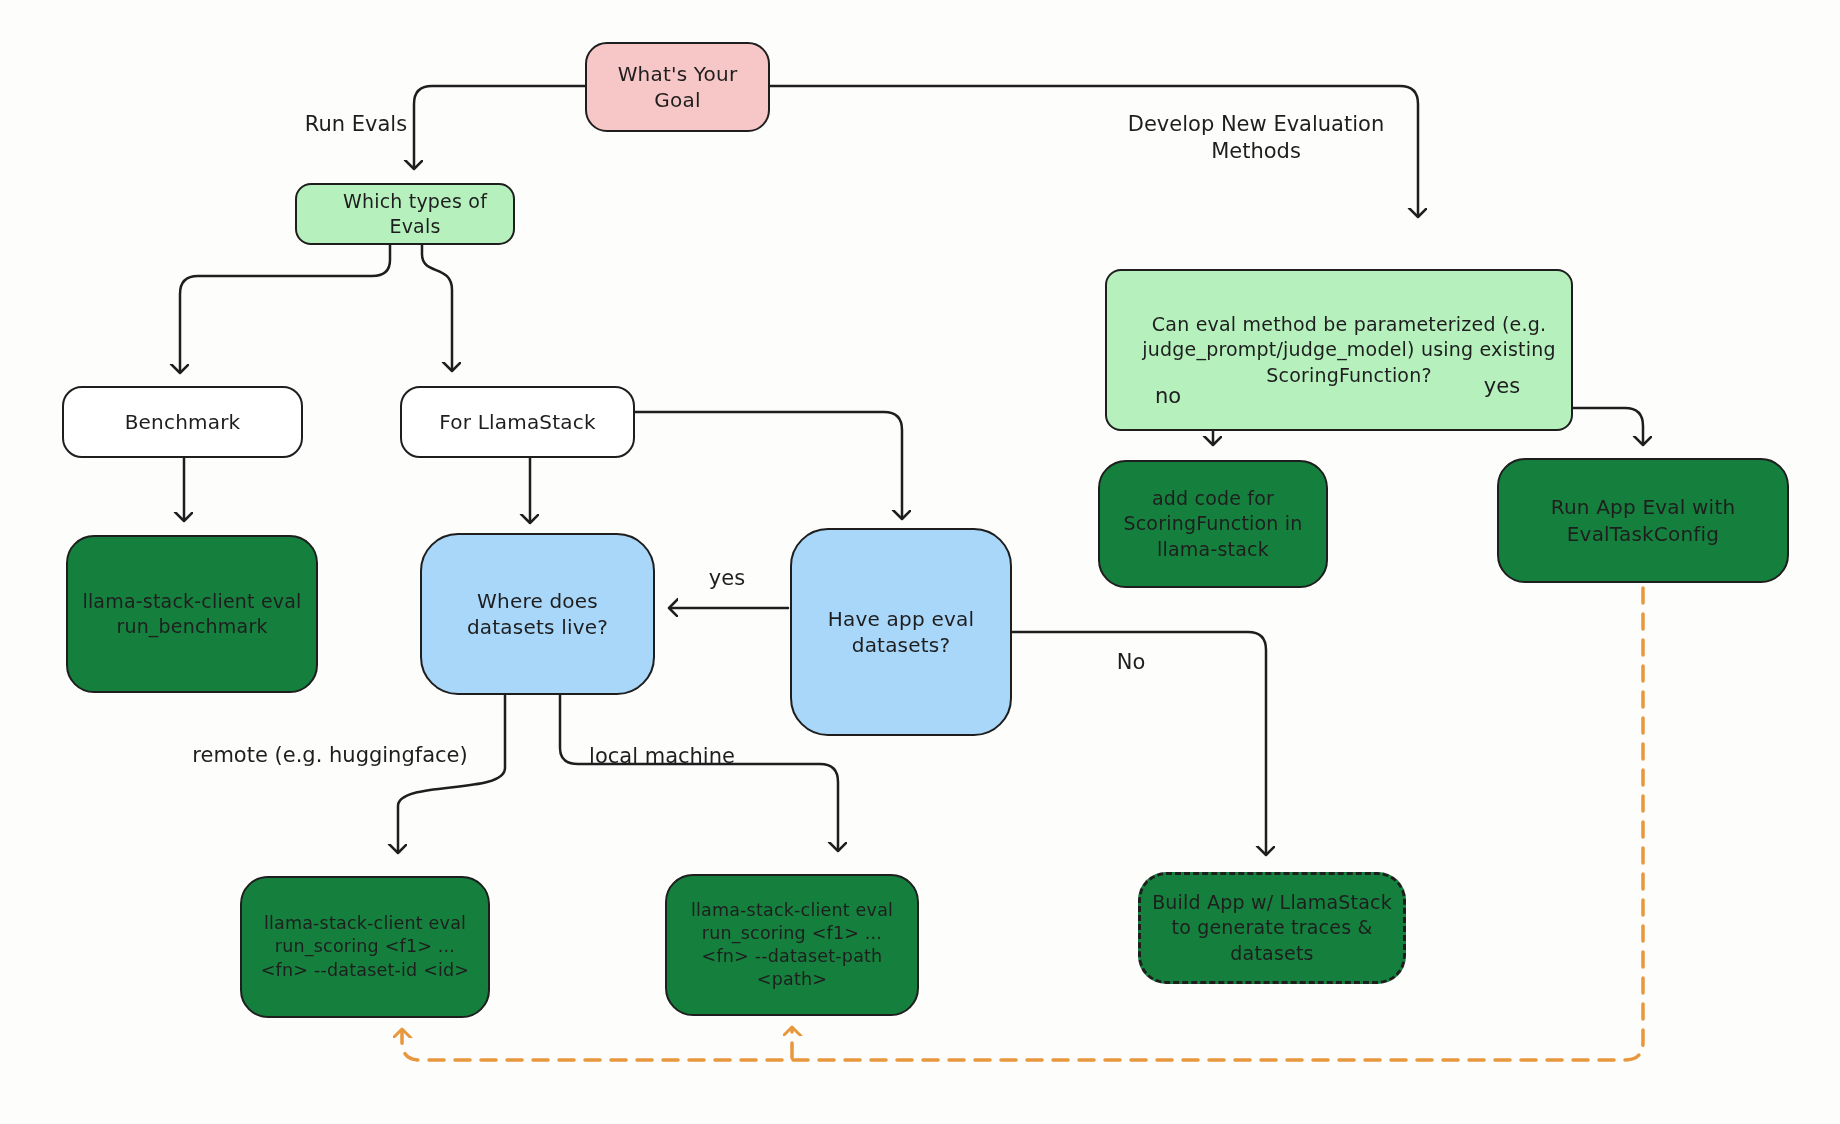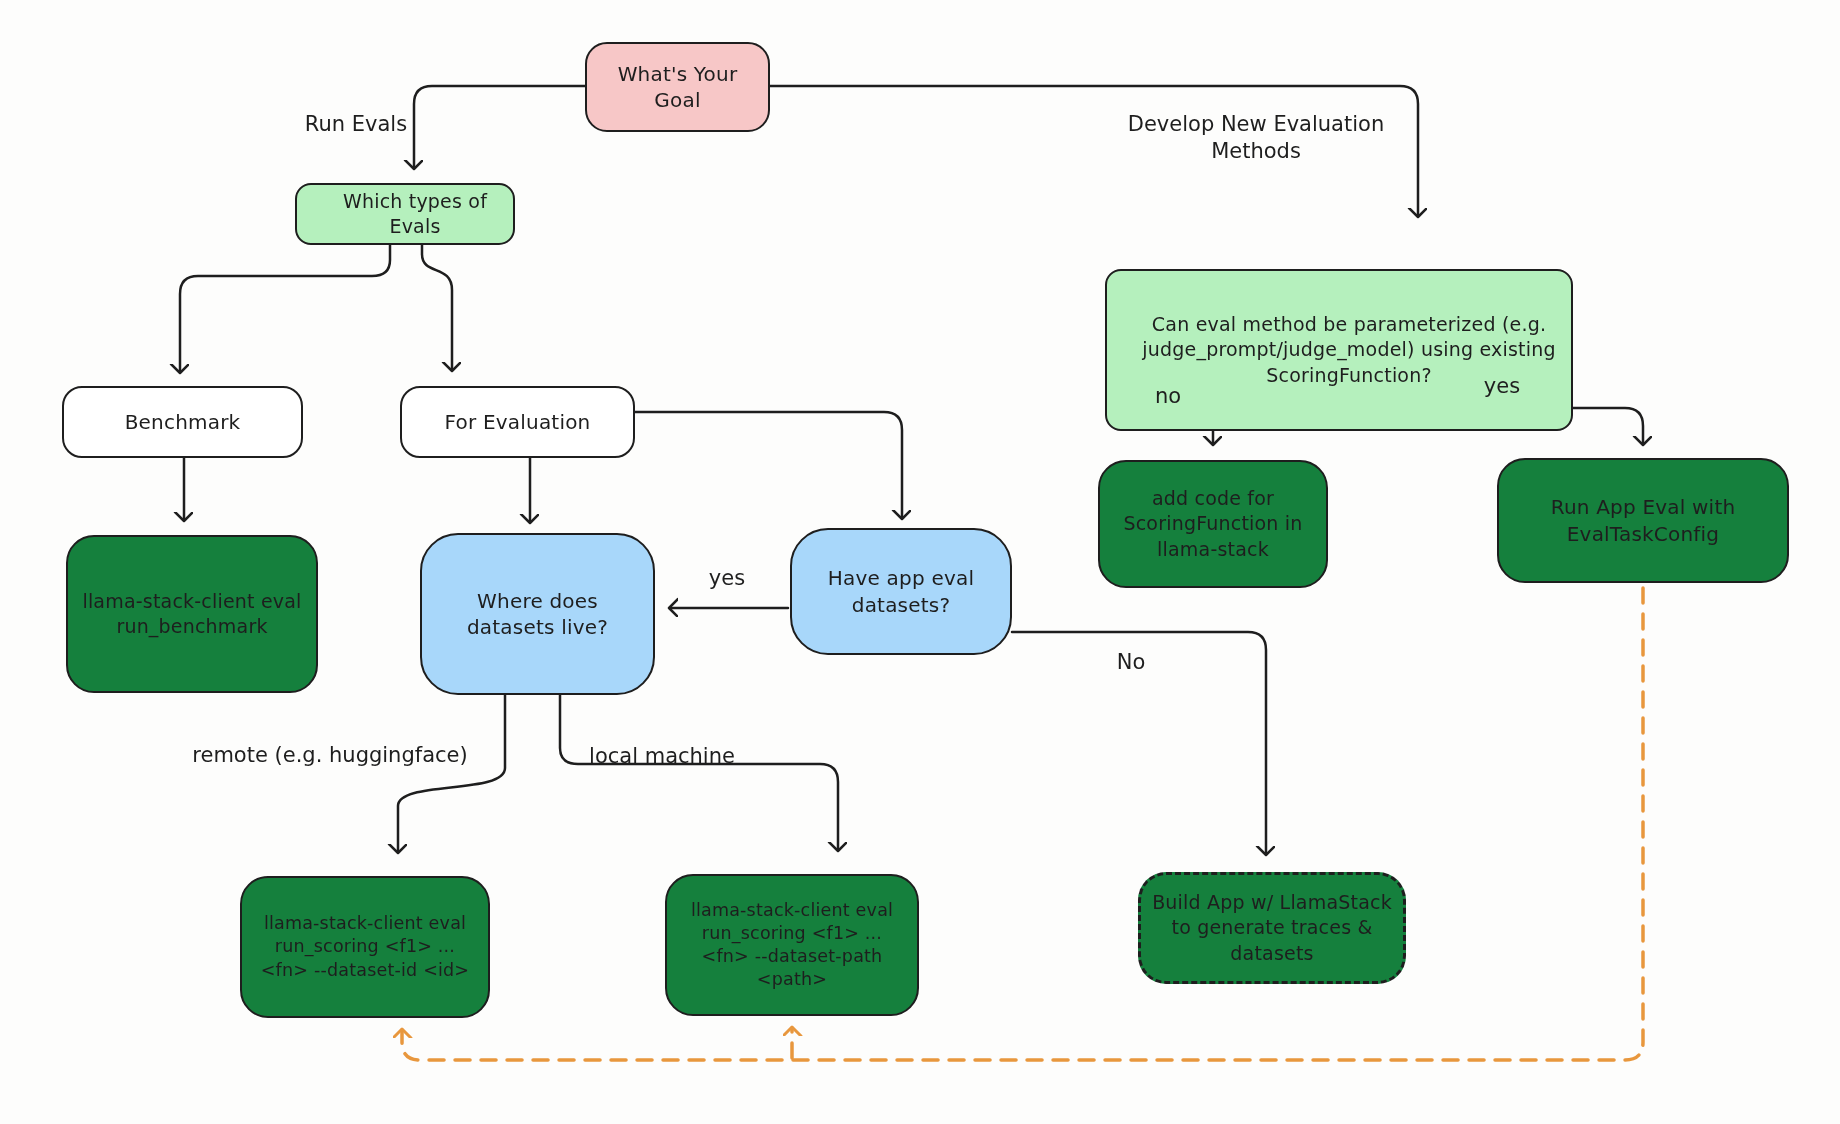--- a/index.html
+++ b/index.html
@@ -90,27 +90,27 @@
       <path d="M 792 1058 V 1028" marker-end="url(#arrowOrange)"></path>
     </g>
   </svg>
 
   <div class="node pink" style="left:585px;top:42px;width:185px;height:90px;">What's Your Goal</div>
 
   <div class="node green" style="left:295px;top:183px;width:220px;height:62px;font-size:19px;">Which types of Evals</div>
 
   <div class="node white" style="left:62px;top:386px;width:241px;height:72px;">Benchmark</div>
 
-  <div class="node white" style="left:400px;top:386px;width:235px;height:72px;">For Evaluation</div>
+  <div class="node white" style="left:400px;top:386px;width:235px;height:72px;">For LlamaStack</div>
 
   <div class="node yellow" style="left:66px;top:535px;width:252px;height:158px;font-size:19px;">llama-stack-client eval run_benchmark</div>
 
   <div class="node blue" style="left:420px;top:533px;width:235px;height:162px;">Where does datasets live?</div>
 
-  <div class="node blue" style="left:790px;top:528px;width:222px;height:127px;">Have app eval datasets?</div>
+  <div class="node blue" style="left:790px;top:528px;width:222px;height:208px;">Have app eval datasets?</div>
 
   <div class="node green" style="left:1105px;top:228px;width:468px;height:162px;font-size:19px;margin-top:41px;">Can eval method be parameterized (e.g. judge_prompt/judge_model) using existing ScoringFunction?</div>
 
   <div class="node yellow" style="left:1098px;top:460px;width:230px;height:128px;font-size:19px;">add code for ScoringFunction in llama-stack</div>
 
   <div class="node yellow" style="left:1497px;top:458px;width:292px;height:125px;">Run App Eval with EvalTaskConfig</div>
 
   <div class="node yellow small" style="left:240px;top:876px;width:250px;height:142px;">llama-stack-client eval run_scoring &lt;f1&gt; ... &lt;fn&gt; --dataset-id &lt;id&gt;</div>
 
   <div class="node yellow small" style="left:665px;top:874px;width:254px;height:142px;">llama-stack-client eval run_scoring &lt;f1&gt; ... &lt;fn&gt; --dataset-path &lt;path&gt;</div>

